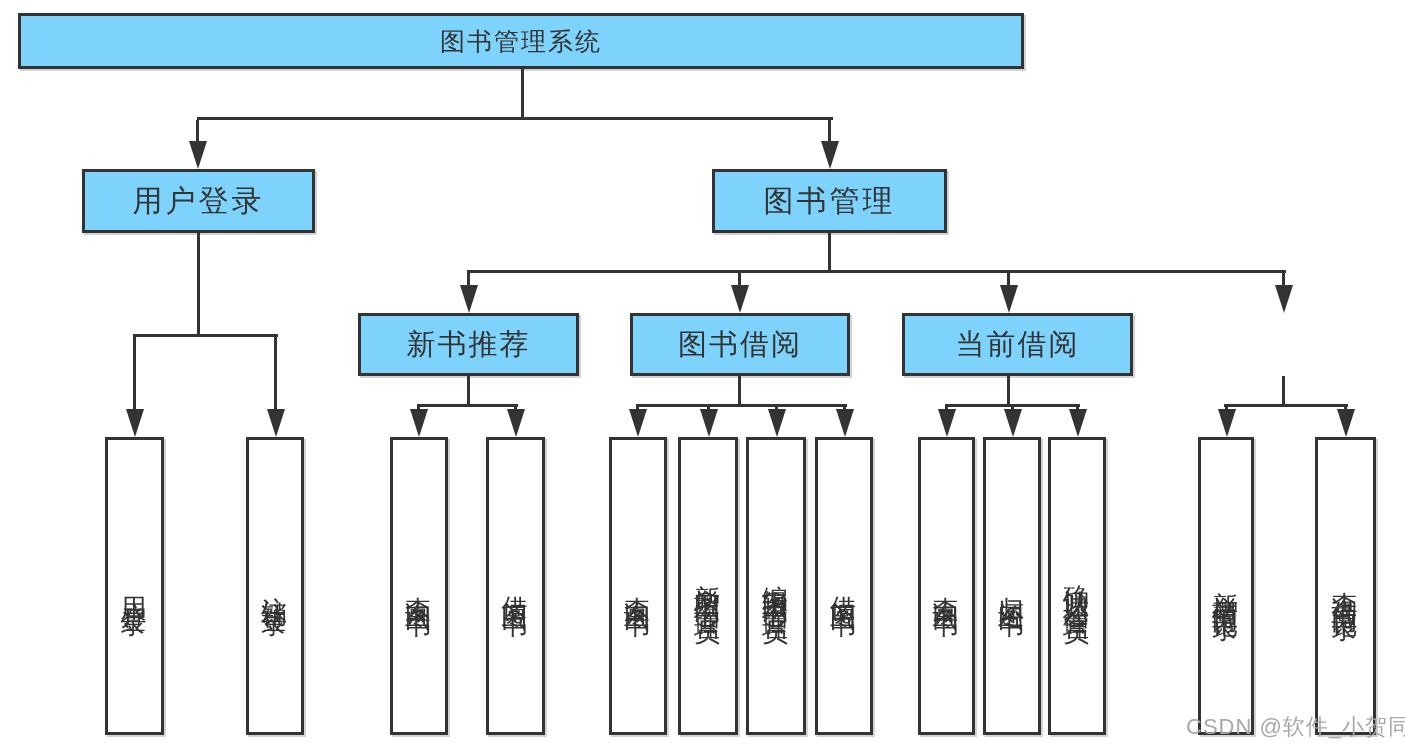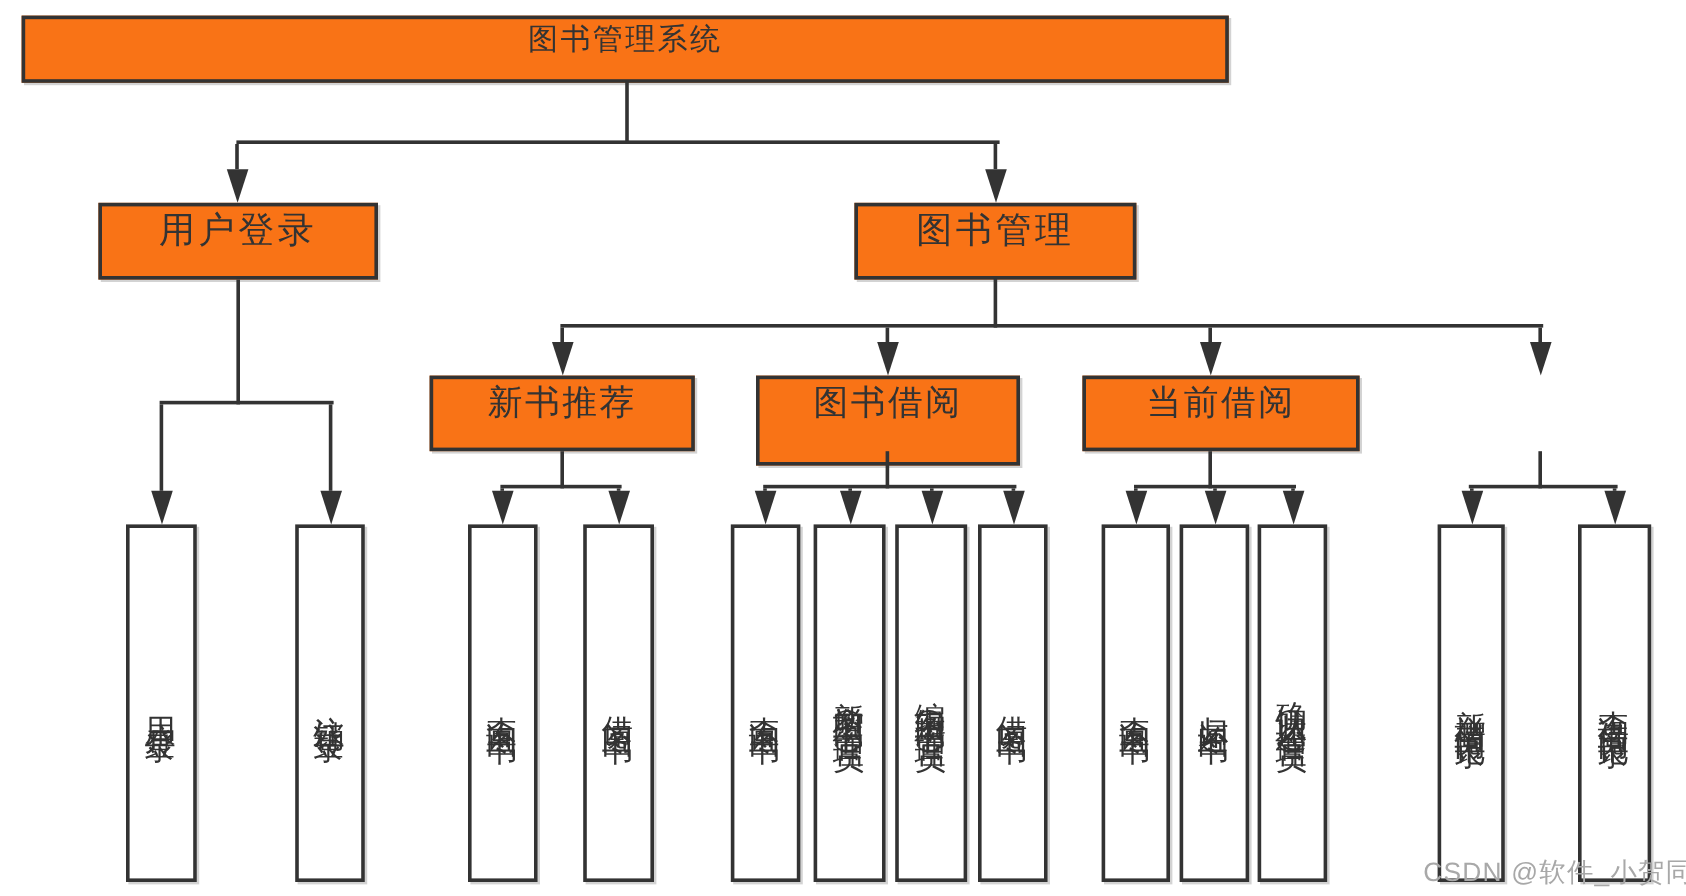--- a/index.html
+++ b/index.html
@@ -9,22 +9,22 @@
     --background:#ffffff;
   }
   html,body{margin:0;padding:0;background:var(--background);}
   body{font-family:"Liberation Sans","DejaVu Sans",sans-serif;}
   #canvas{
     position:relative;width:1405px;height:747px;
     background:var(--background);overflow:hidden;
   }
   .node{
     position:absolute;box-sizing:border-box;
-    border:3px solid var(--line);background:#f97316;
-    display:flex;justify-content:center;
+    border:3px solid var(--line);background:#7dd3fc;
+    display:flex;align-items:center;justify-content:center;
     box-shadow:2px 2px 0 rgba(130,130,130,.35);
   }
   .hlabel{color:var(--text);white-space:nowrap;}
   .root-label{font-size:25px;letter-spacing:2px;}
   .lvl2-label{font-size:30px;letter-spacing:3px;}
   .lvl3-label{font-size:29px;letter-spacing:2px;}
   .leaf{
     position:absolute;top:437px;height:298px;box-sizing:border-box;
     border:3px solid var(--line);background:#fff;
     display:flex;align-items:center;justify-content:center;
@@ -61,21 +61,21 @@
   <div class="node" style="left:82px;top:169px;width:233px;height:64px">
     <span class="hlabel lvl2-label">用户登录</span>
   </div>
   <div class="node" style="left:358px;top:313px;width:221px;height:63px">
     <span class="hlabel lvl3-label">新书推荐</span>
   </div>
 
   <div class="node" style="left:712px;top:169px;width:235px;height:64px">
     <span class="hlabel lvl2-label">图书管理</span>
   </div>
-  <div class="node" style="left:630px;top:313px;width:220px;height:75px">
+  <div class="node" style="left:630px;top:313px;width:220px;height:63px">
     <span class="hlabel lvl3-label">图书借阅</span>
   </div>
   <div class="node" style="left:902px;top:313px;width:231px;height:63px">
     <span class="hlabel lvl3-label">当前借阅</span>
   </div>
 
   <div class="leaf" style="left:105px;width:59px">
     <span class="vlabel">用户登录</span>
   </div>
   <div class="leaf" style="left:246px;width:58px">

